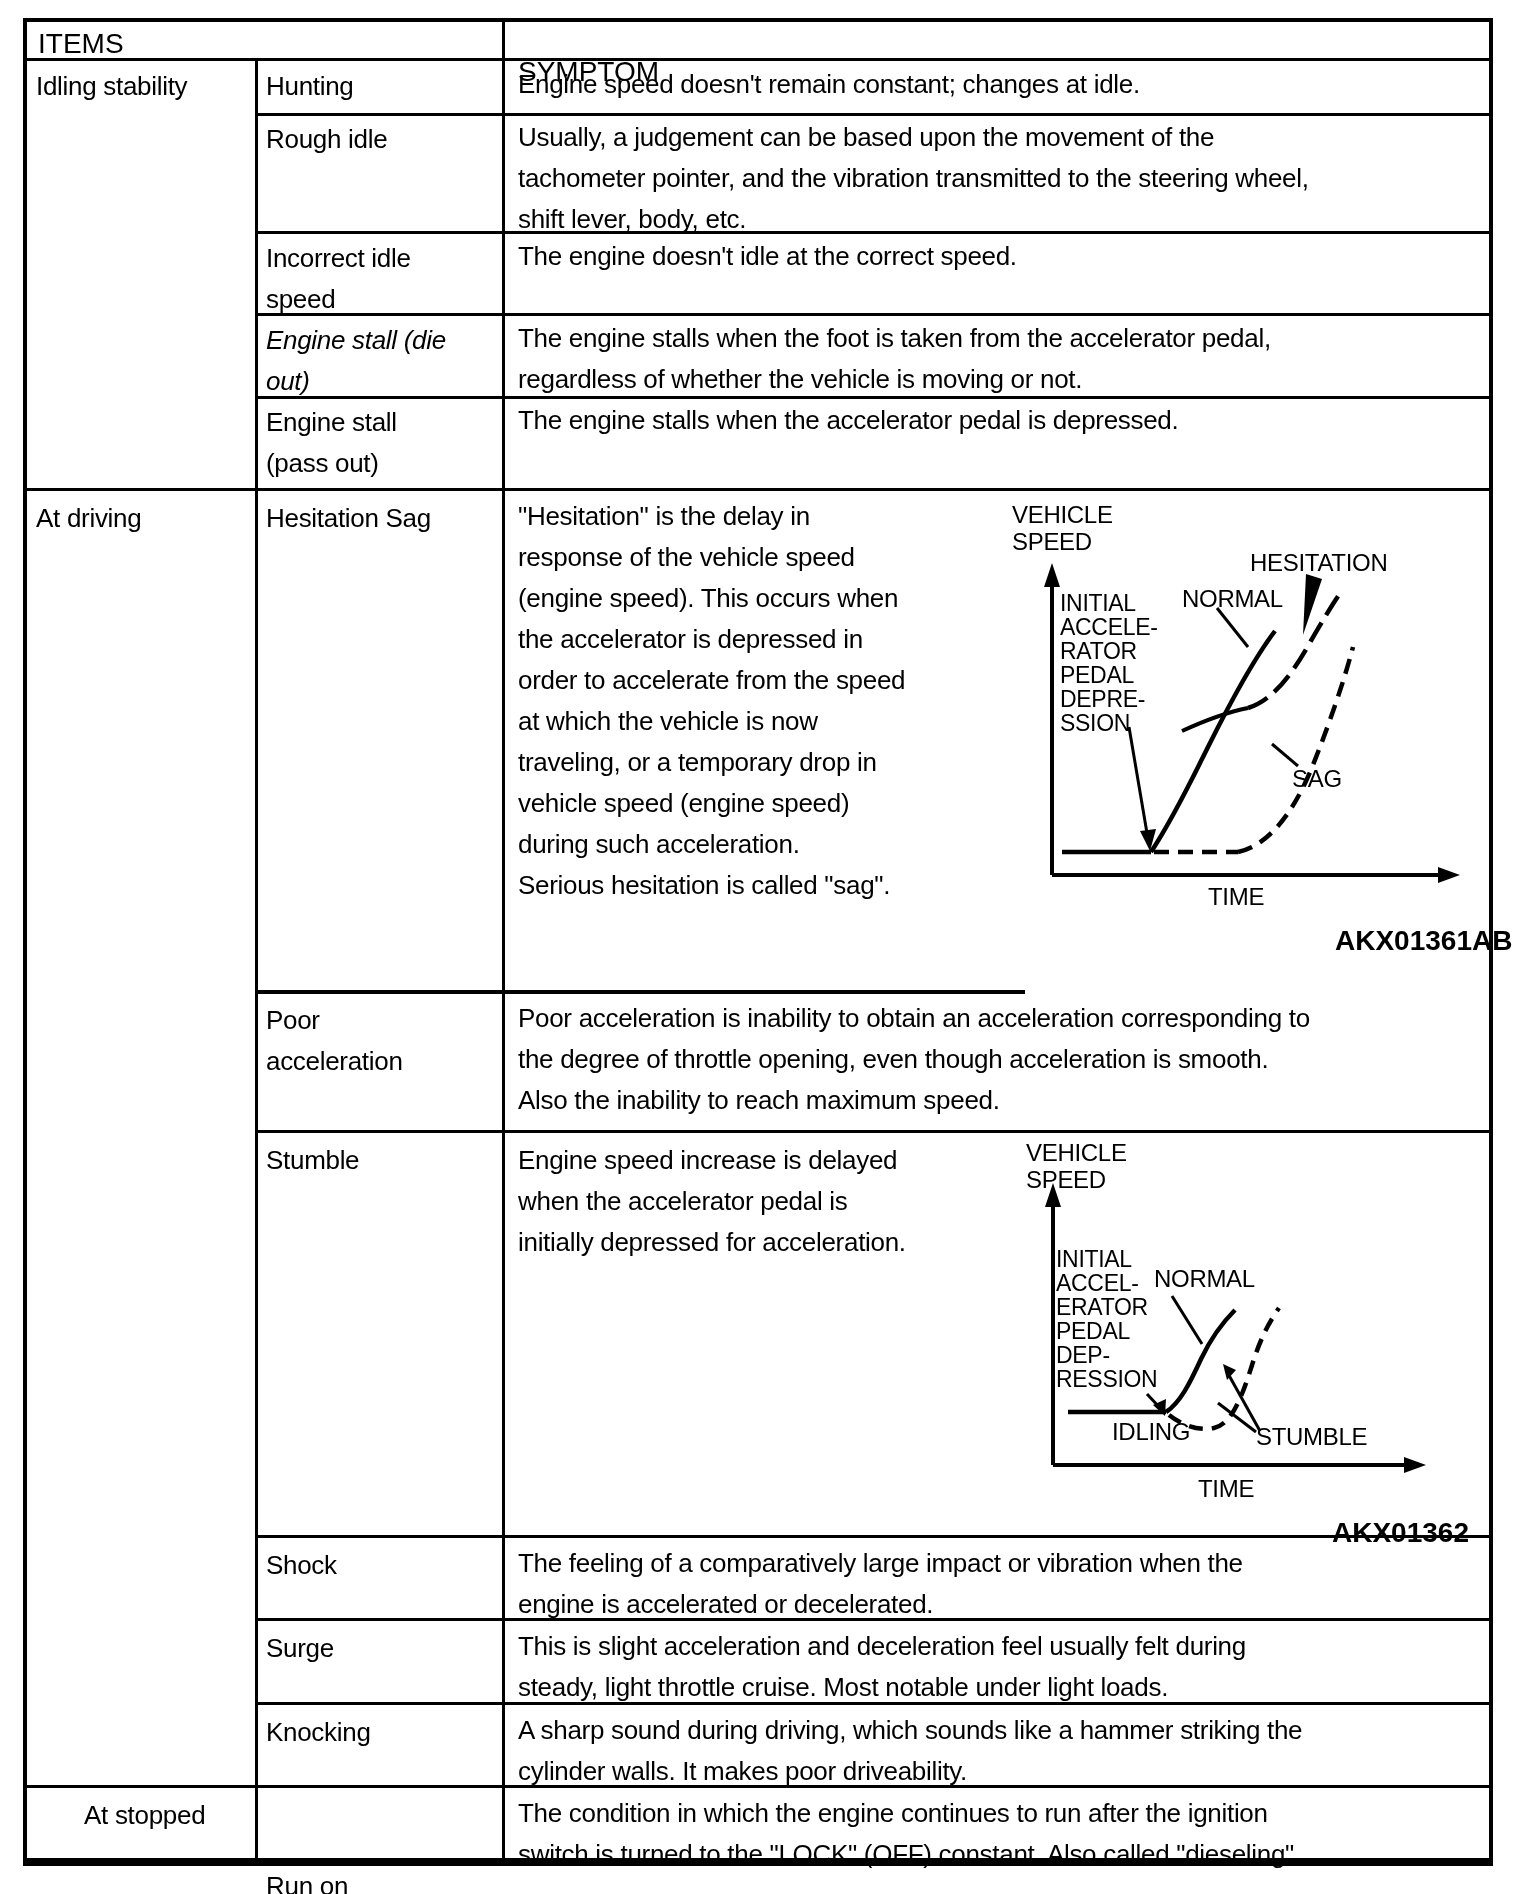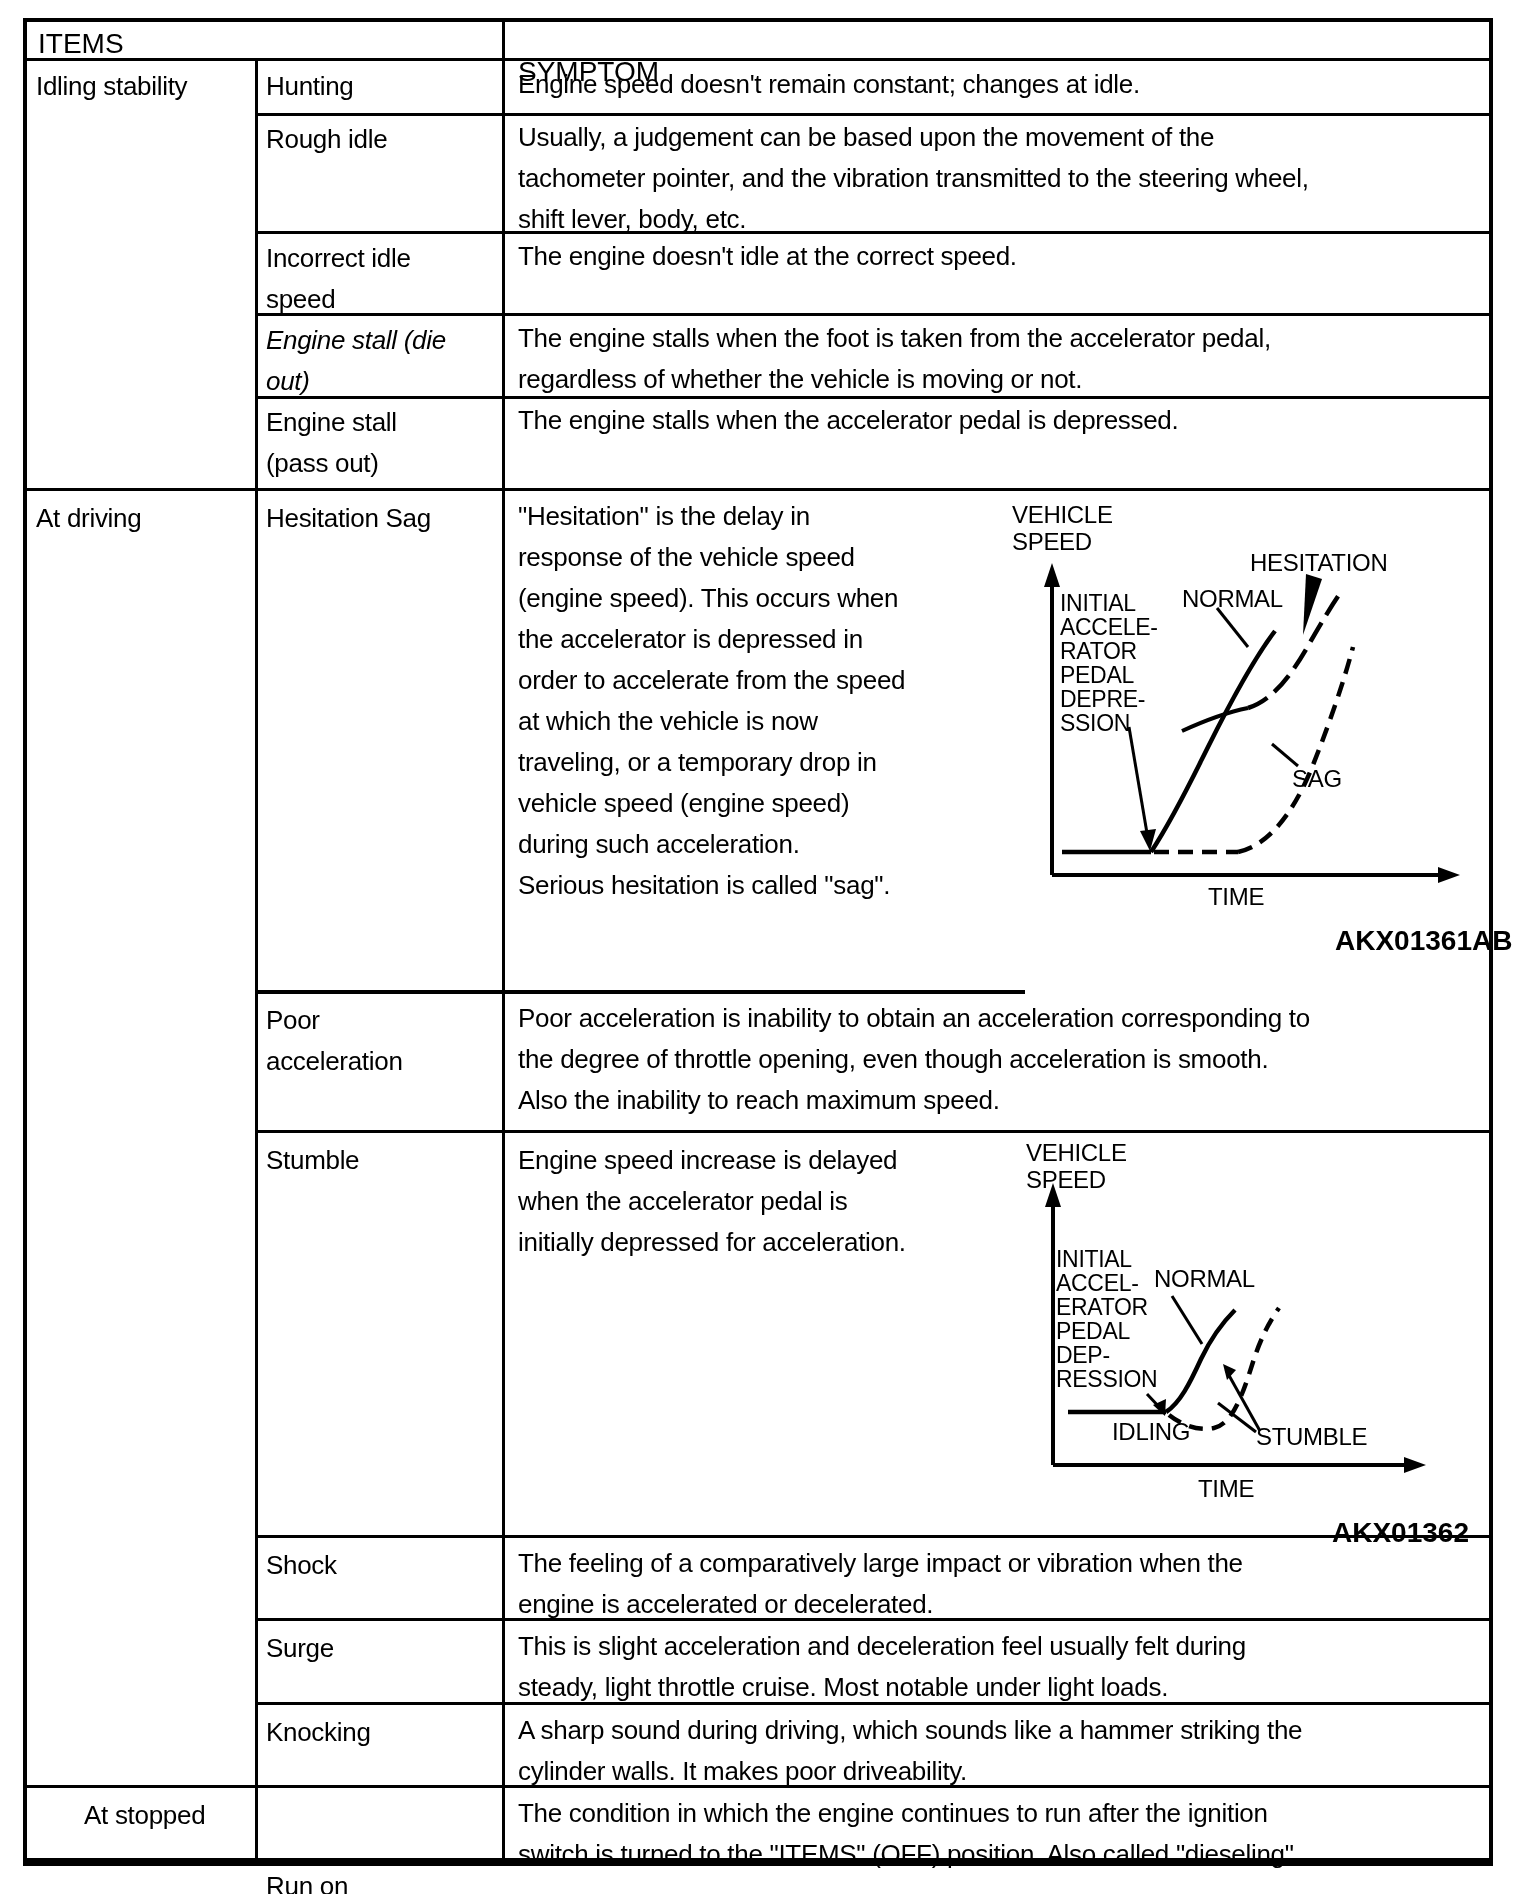--- a/index.html
+++ b/index.html
@@ -87,21 +87,21 @@
   <div class="cell" style="left:518px;top:1140px;">Engine speed increase is delayed
 when the accelerator pedal is
 initially depressed for acceleration.</div>
   <div class="cell" style="left:518px;top:1543px;">The feeling of a comparatively large impact or vibration when the
 engine is accelerated or decelerated.</div>
   <div class="cell" style="left:518px;top:1626px;">This is slight acceleration and deceleration feel usually felt during
 steady, light throttle cruise. Most notable under light loads.</div>
   <div class="cell" style="left:518px;top:1710px;">A sharp sound during driving, which sounds like a hammer striking the
 cylinder walls. It makes poor driveability.</div>
   <div class="cell" style="left:518px;top:1793px;">The condition in which the engine continues to run after the ignition
-switch is turned to the "ITEMS" (OFF) position. Also called "dieseling".</div>
+switch is turned to the "LOCK" (OFF) constant. Also called "dieseling".</div>
 
   <div class="fig" style="left:1000px;top:495px;width:493px;height:485px;">
     <svg width="493" height="485" viewBox="0 0 493 485">
       <g stroke="#000" fill="none" stroke-width="4">
         <path d="M52,88 L52,380"></path>
         <path d="M52,380 L444,380"></path>
         <path d="M62,357 L151,357" stroke-width="4.5"></path>
         <path d="M151,357 C174,322 192,284 208,252 C228,212 252,166 275,136" stroke-width="4.5"></path>
         <path d="M182,236 C206,225 228,217 248,213" stroke-width="4"></path>
         <path d="M248,213 C274,205 293,177 308,151 C321,128 332,110 341,97" stroke-width="4.5" stroke-dasharray="22 9"></path>

